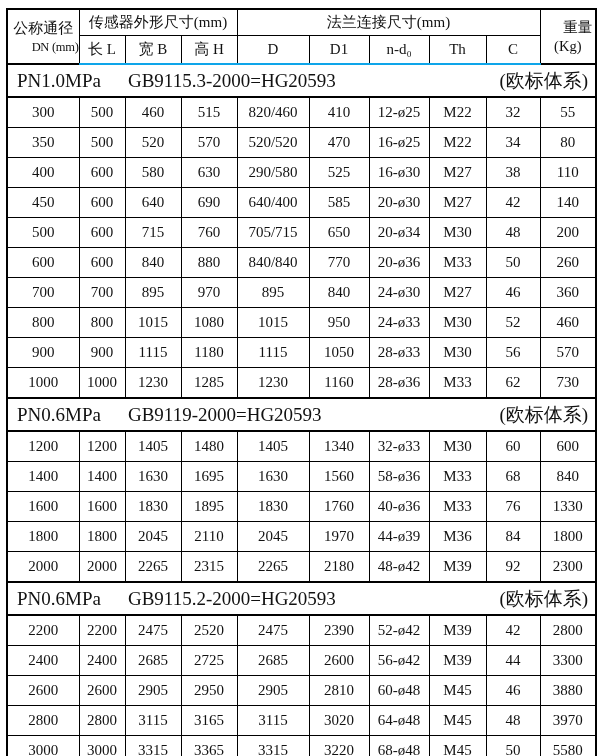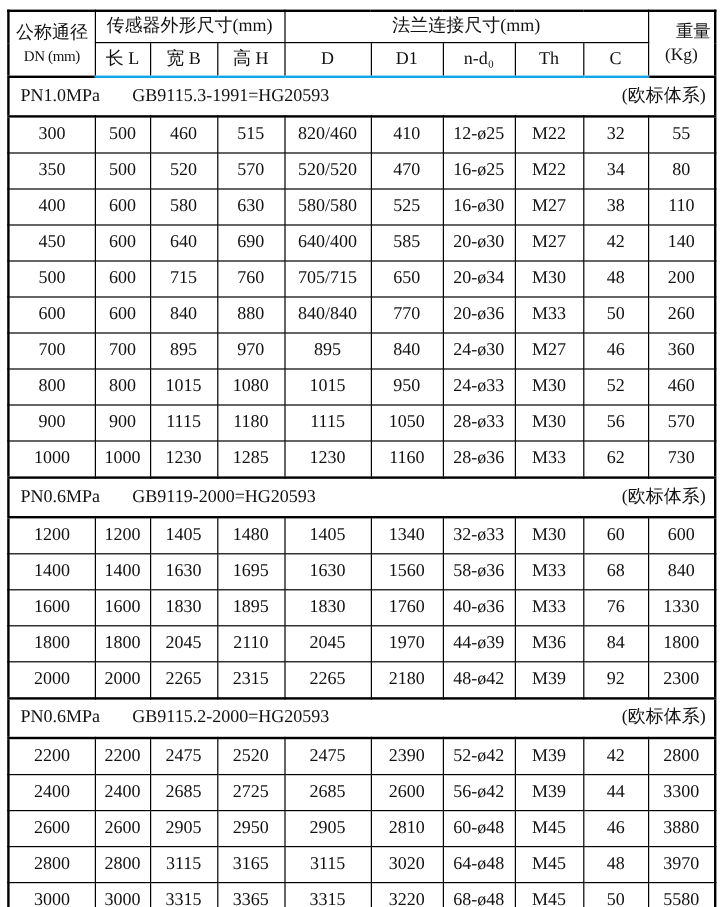--- a/index.html
+++ b/index.html
@@ -34,34 +34,34 @@
     padding: 0;
     font-weight: normal;
     font-size: 15px;
     line-height: 1.15;
     overflow: hidden;
     white-space: nowrap;
   }
   thead tr.groups th { height: 25px; font-size: 15px; }
   thead tr.subs th   { height: 27px; border-bottom: 2px solid #0ea5e9; }
   th.dn-cell div.dn-top { font-size: 15px; margin-top: 1px; }
-  th.dn-cell div.dn-sub { font-size: 12.5px; letter-spacing: -0.3px; margin-top: 3px; }
+  th.dn-cell div.dn-sub { font-size: 12.5px; letter-spacing: -0.3px; margin-top: 3px; text-align: right; }
   th.wt-cell div { font-size: 14.5px; }
   th.wt-cell div.wt-top { margin-bottom: 2px; padding-left: 20px; }
 
   tr.section-row td {
     height: 31px;
     border-top: 2px solid #000;
     border-bottom: 2px solid #000;
   }
   .section-line {
     display: flex;
     align-items: center;
     padding: 0 7px 0 9px;
-    font-size: 15px;
+    font-size: 19px;
     justify-content: center;
   }
   .section-line .standard { margin-left: 27px; }
   .section-line .note { margin-left: auto; }
 
   tr.data-row td { height: 29px; font-size: 15px; }
 </style>
 </head>
 <body>
 
@@ -101,21 +101,21 @@
         <th>n-d₀</th>
         <th>Th</th>
         <th>C</th>
       </tr>
     </thead>
     <tbody>
         <tr class="section-row">
           <td colspan="10">
             <div class="section-line">
               <span class="pressure">PN1.0MPa</span>
-              <span class="standard">GB9115.3-1991=HG20593</span>
+              <span class="standard">GB9115.3-2000=HG20593</span>
               <span class="note">(欧标体系)</span>
             </div>
           </td>
         </tr>
         <tr class="data-row">
           <td>300</td>
           <td>500</td>
           <td>460</td>
           <td>515</td>
           <td>820/460</td>
@@ -135,21 +135,21 @@
           <td>16-ø25</td>
           <td>M22</td>
           <td>34</td>
           <td>80</td>
         </tr>
         <tr class="data-row">
           <td>400</td>
           <td>600</td>
           <td>580</td>
           <td>630</td>
-          <td>580/580</td>
+          <td>290/580</td>
           <td>525</td>
           <td>16-ø30</td>
           <td>M27</td>
           <td>38</td>
           <td>110</td>
         </tr>
         <tr class="data-row">
           <td>450</td>
           <td>600</td>
           <td>640</td>

